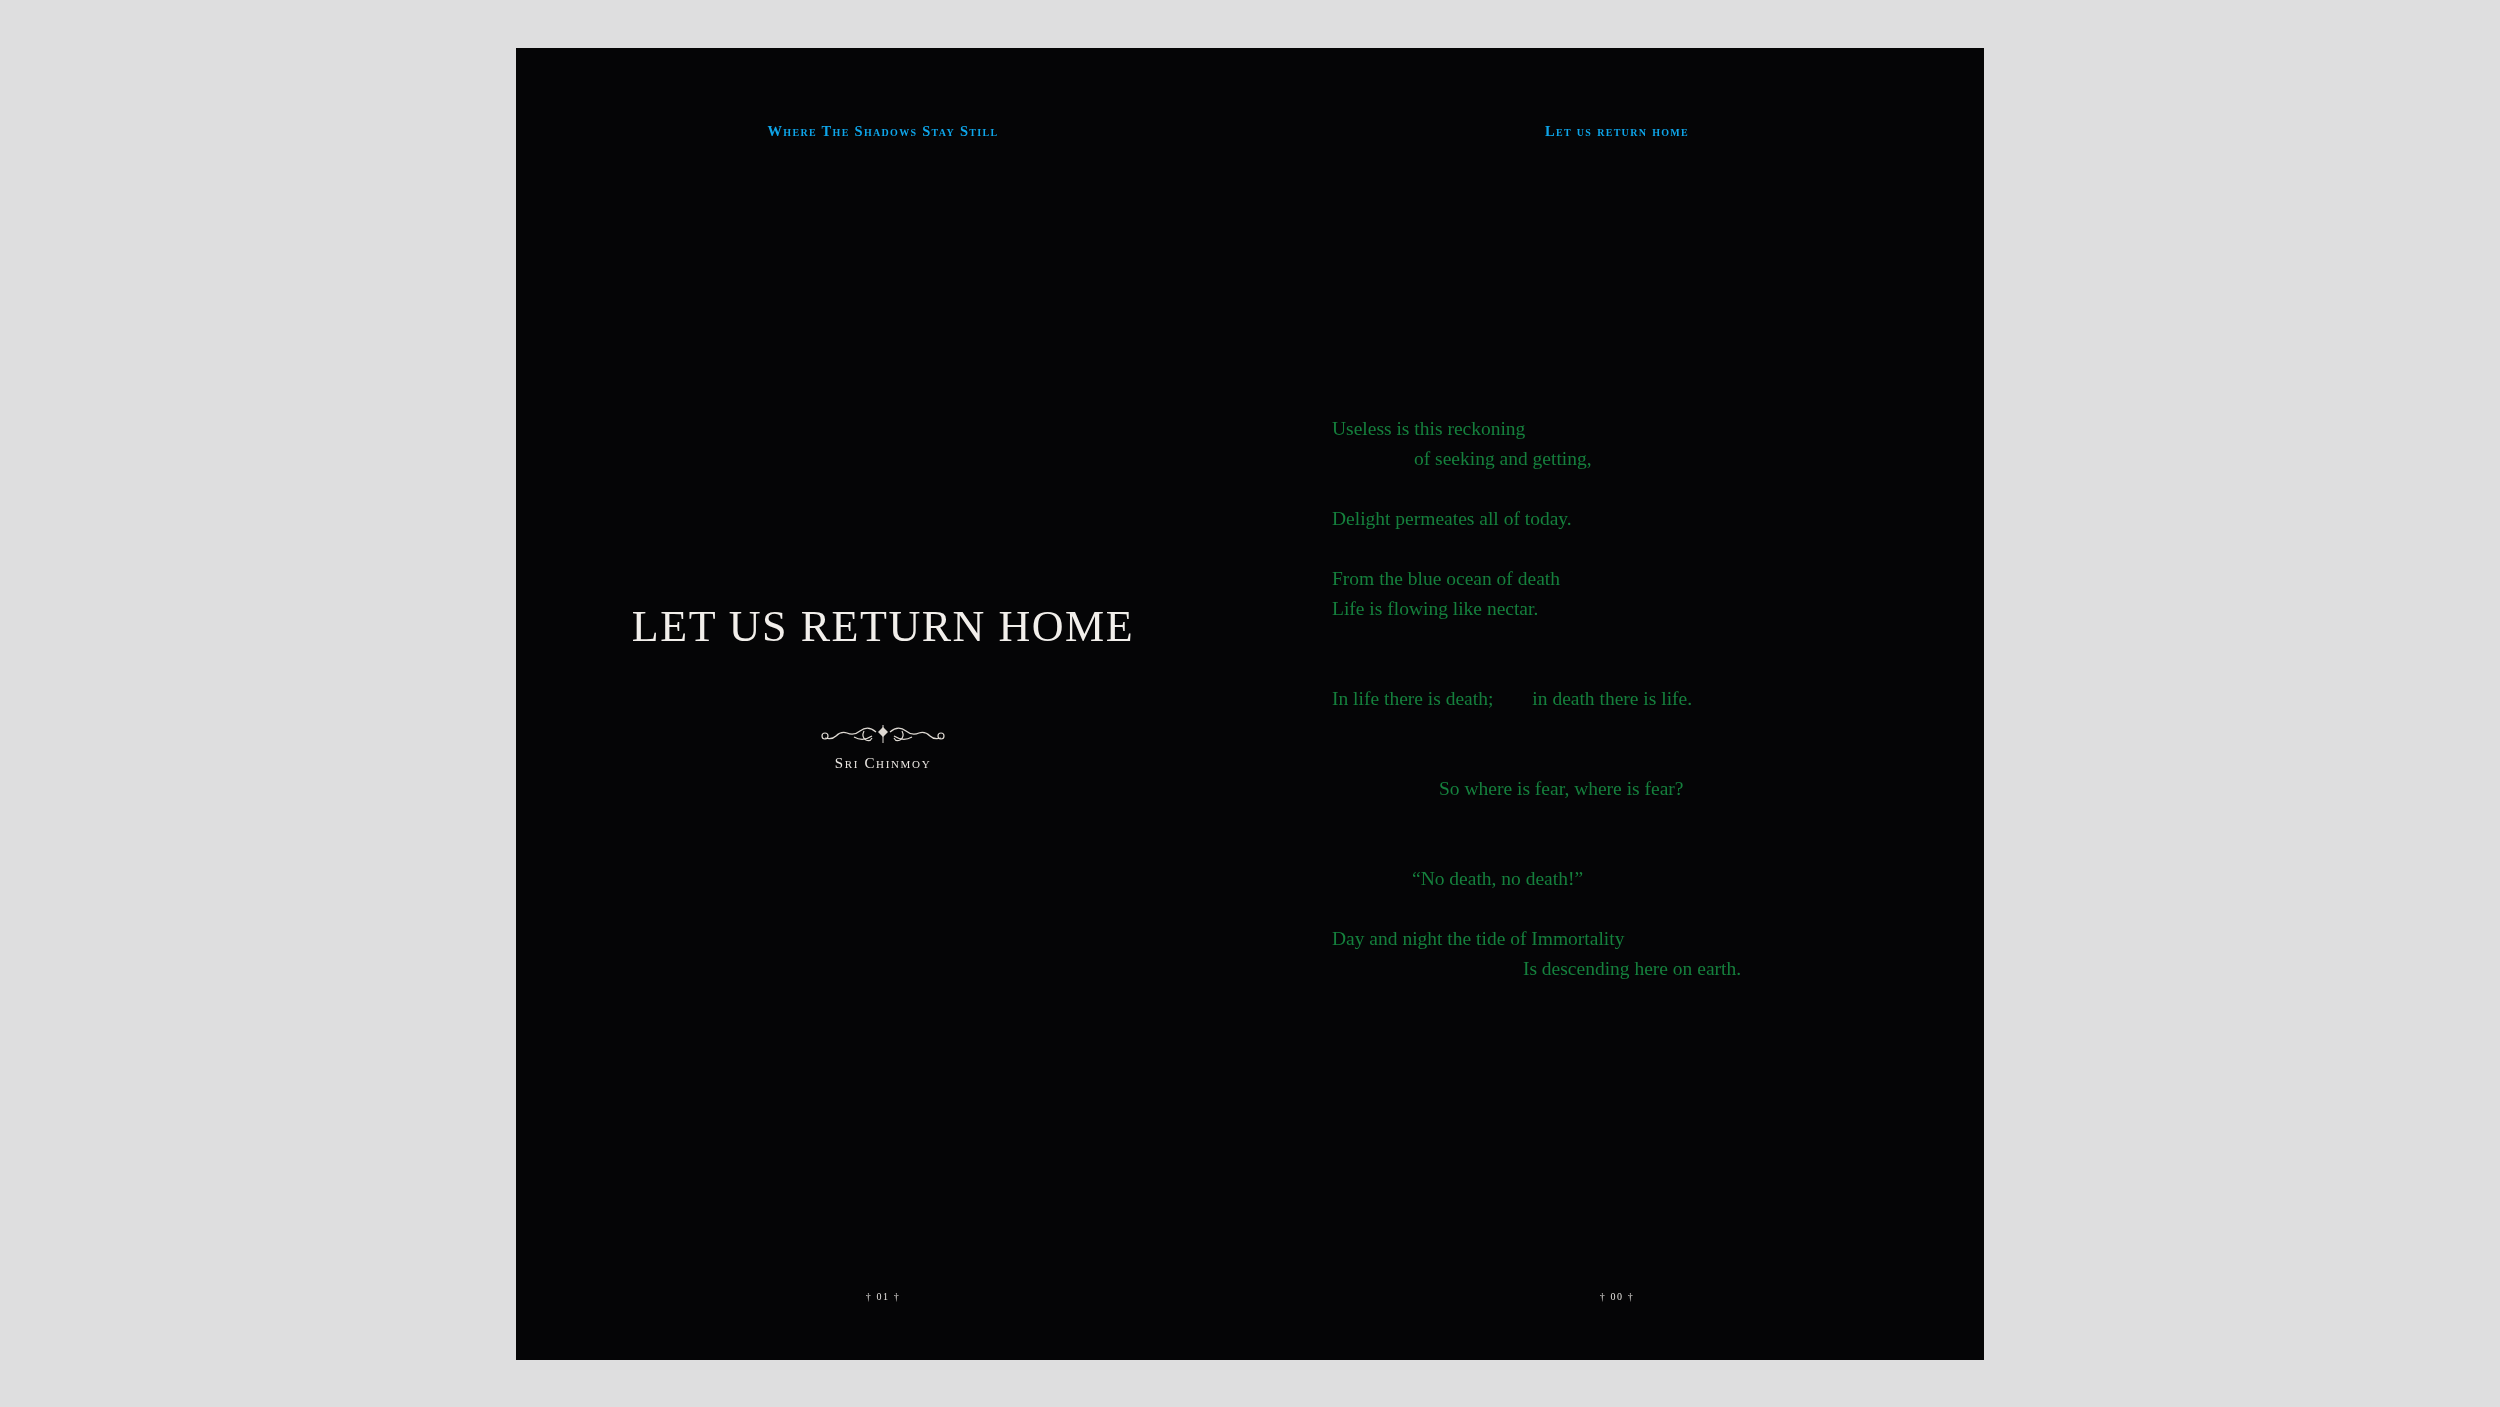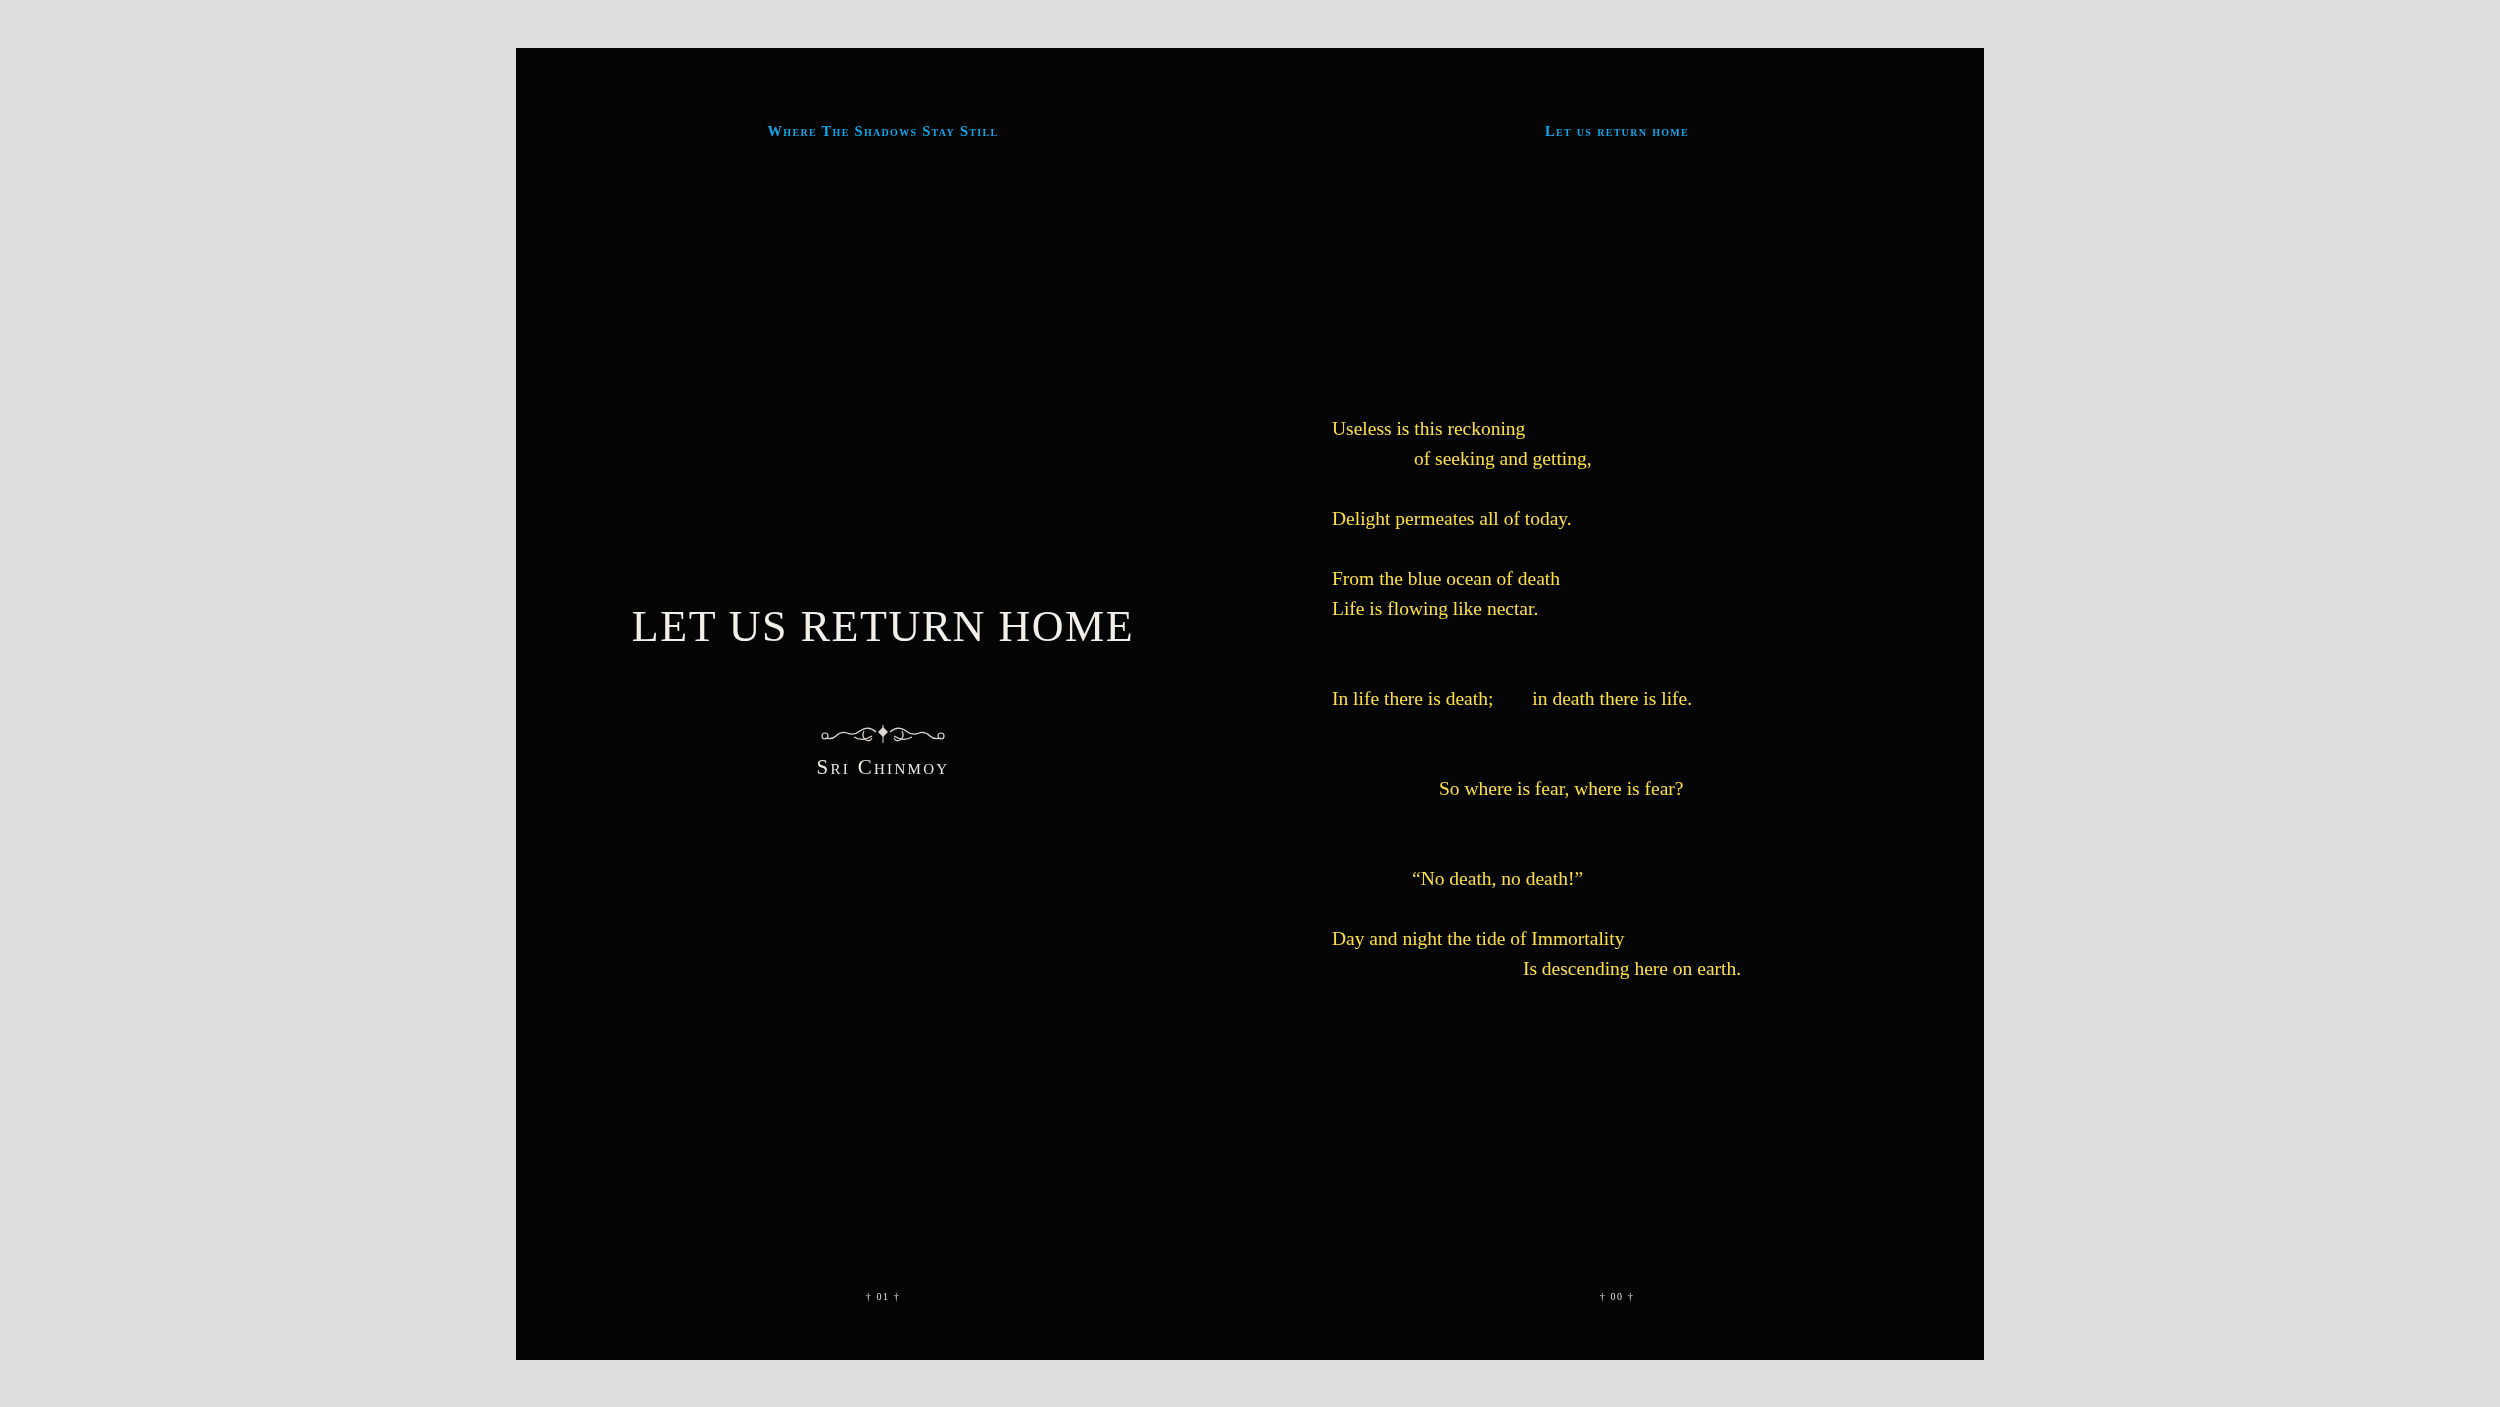--- a/index.html
+++ b/index.html
@@ -90,32 +90,32 @@
     display: flex;
     align-items: center;
     justify-content: center;
     color: #ded9d2;
   }
   .ornament svg { display: block; }
   .author {
     margin-top: 6px;
     color: #ece8e3;
     font-family: "Liberation Serif", serif;
-    font-size: 21px;
+    font-size: 15px;
     font-variant: small-caps;
     letter-spacing: 0.11em;
   }
 
   
   .poem {
     position: absolute;
     top: 366px;
     left: 82px;
     width: 600px;
-    color: #fde047;
+    color: #15803d;
     font-family: "Liberation Serif", serif;
     font-size: 19.5px;
     line-height: 1.0;
   }
   .stanza { margin-bottom: 0; }
   .line {
     white-space: pre;
     padding: 0;
     margin: 0;
     height: 30px;

